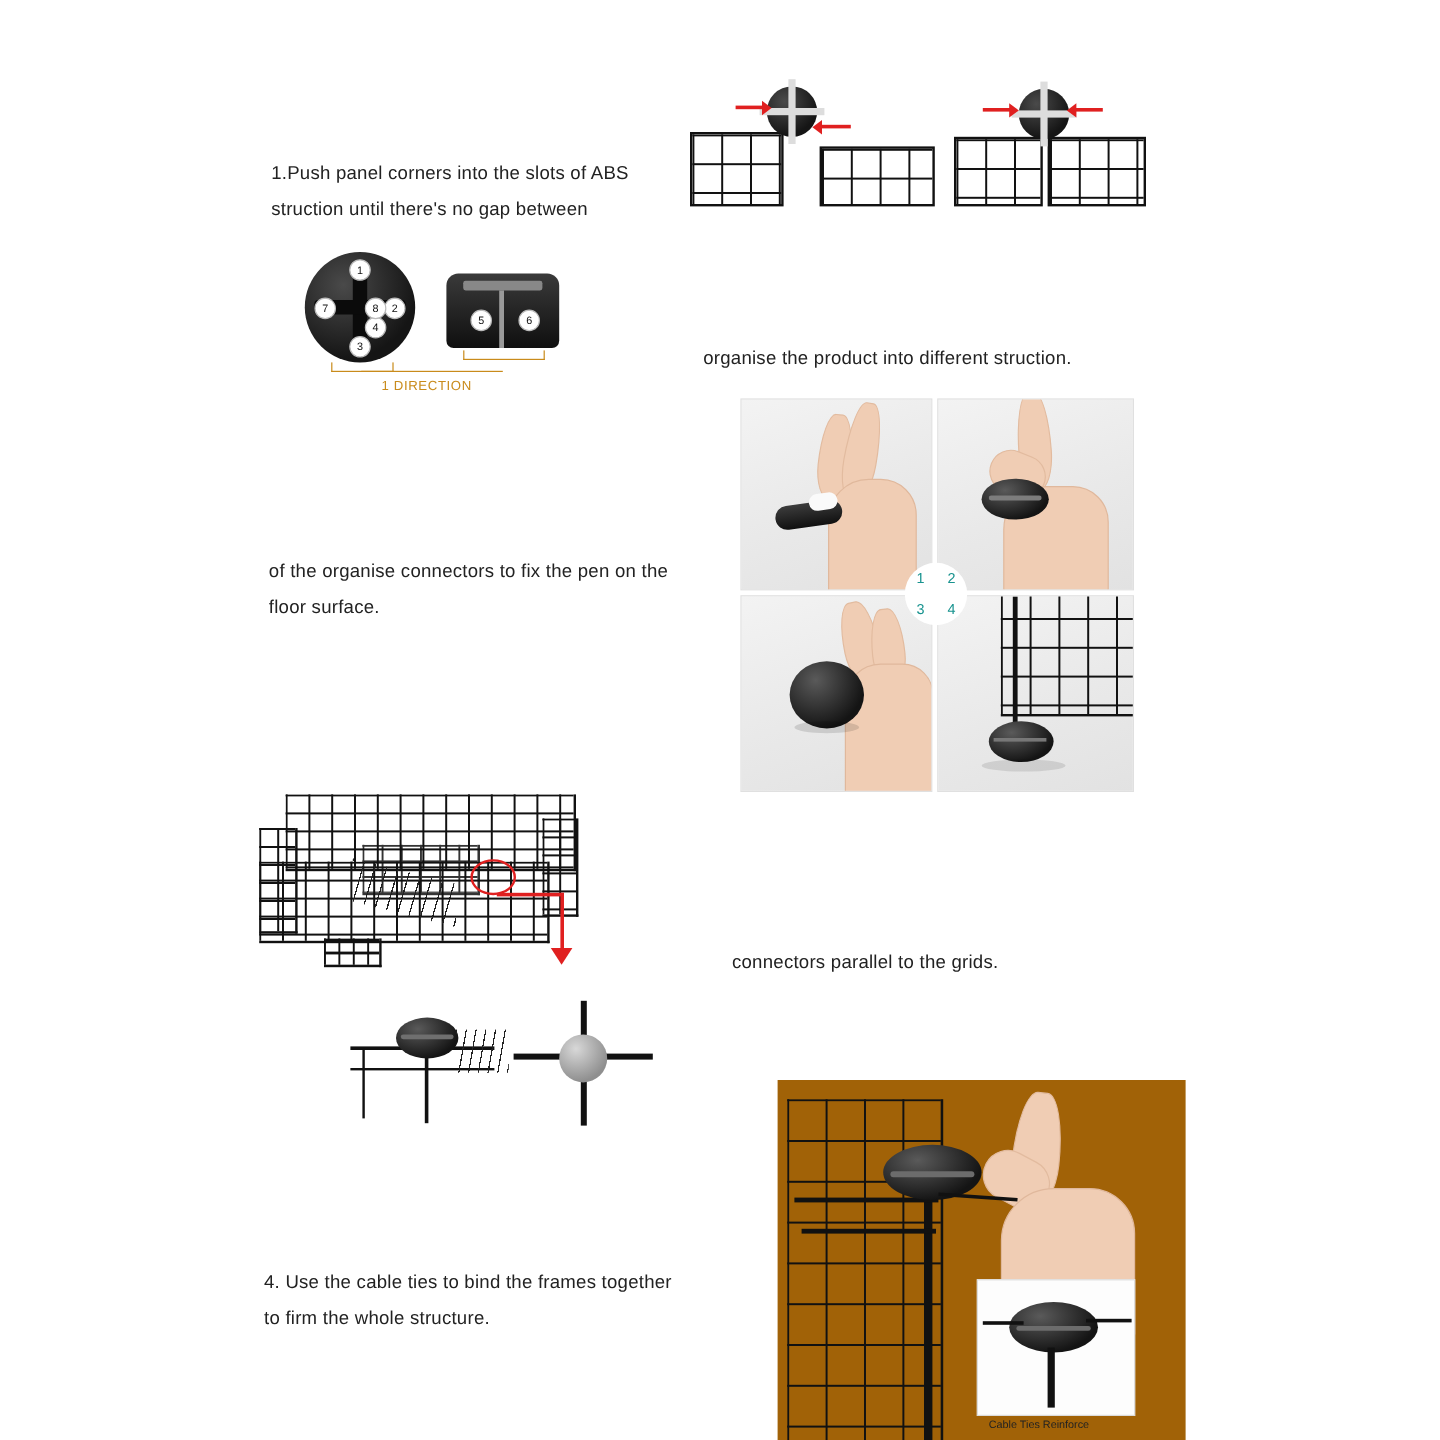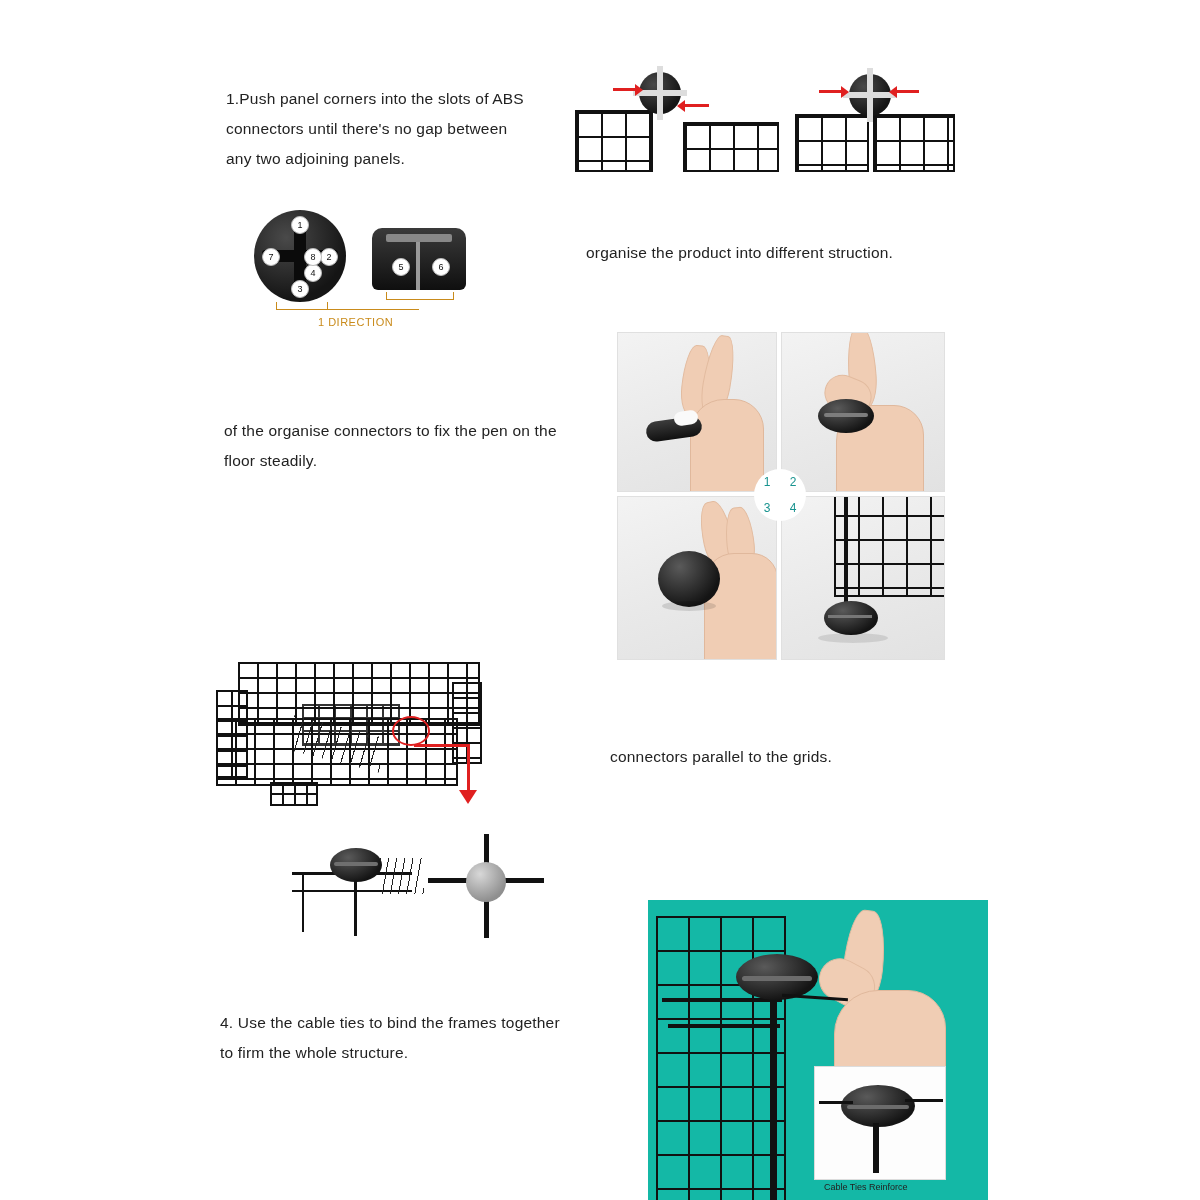--- a/index.html
+++ b/index.html
@@ -10,20 +10,21 @@
     color:#1a1a1a;
     position:relative;
     overflow:hidden;
   }
   .abs{position:absolute;}
   .step-text{
     font-size:15.5px;
     line-height:30px;
     color:#222;
     letter-spacing:.2px;
+    margin-top:46px;
   }
   .step-text div{white-space:nowrap;}
 
   
   .mesh{
     position:absolute;
     background-image:
       linear-gradient(to right,#111 2px,transparent 2px),
       linear-gradient(to bottom,#111 2px,transparent 2px);
     background-size:24px 24px;
@@ -102,22 +103,21 @@
   .cap{font-size:9px;color:#222;}
 
   
   .wire{position:absolute;background:#111;}
 </style>
 </head>
 <body>
 
 <div class="abs step-text" style="left:226px;top:84px;width:330px;">
   <div>1.Push panel corners into the slots of ABS</div>
-  <div>connectors until there's no gap between</div>
-  <div>any two adjoining panels.</div>
+  <div>struction until there's no gap between</div>
 </div>
 
 <div class="abs" style="left:575px;top:60px;width:200px;height:110px;">
   <div class="mesh mesh-thick" style="left:0px;top:50px;width:74px;height:58px;"></div>
   <div class="mesh mesh-thick" style="left:108px;top:62px;width:92px;height:46px;"></div>
 
   <div class="hub" style="left:64px;top:12px;width:42px;height:42px;"></div>
   <div class="abs" style="left:82px;top:6px;width:6px;height:54px;background:#ddd;"></div>
   <div class="abs" style="left:58px;top:30px;width:54px;height:6px;background:#ddd;"></div>
 
@@ -163,21 +163,21 @@
   <div class="abs dirlabel" style="left:72px;top:110px;">1 DIRECTION</div>
   <div class="abs" style="left:55px;top:103px;width:118px;height:1px;background:#c98b1b;"></div>
 </div>
 
 <div class="abs step-text" style="left:586px;top:238px;width:380px;">
   <div>organise the product into different struction.</div>
 </div>
 
 <div class="abs step-text" style="left:224px;top:416px;width:370px;">
   <div>of the organise connectors to fix the pen on the</div>
-  <div>floor steadily.</div>
+  <div>floor surface.</div>
 </div>
 
 <div class="abs" style="left:617px;top:332px;width:326px;height:326px;">
 
   <div class="photo" style="left:0;top:0;width:158px;height:158px;">
     <div class="finger" style="left:64px;top:12px;width:26px;height:70px;transform:rotate(6deg);"></div>
     <div class="finger" style="left:86px;top:2px;width:26px;height:82px;transform:rotate(10deg);"></div>
     <div class="hand" style="left:72px;top:66px;width:72px;height:92px;border-radius:34px 30px 0 0;"></div>
     <div class="abs" style="left:28px;top:86px;width:56px;height:20px;border-radius:10px;background:linear-gradient(180deg,#3c3c3c,#101010);transform:rotate(-8deg);"></div>
     <div class="abs" style="left:56px;top:78px;width:24px;height:14px;border-radius:7px;background:#fafafa;transform:rotate(-8deg);"></div>
@@ -255,21 +255,21 @@
 
 <div class="abs step-text" style="left:610px;top:742px;width:380px;">
   <div>connectors parallel to the grids.</div>
 </div>
 
 <div class="abs step-text" style="left:220px;top:1008px;width:370px;">
   <div>4. Use the cable ties to bind the frames together</div>
   <div>to firm the whole structure.</div>
 </div>
 
-<div class="abs" style="left:648px;top:900px;width:340px;height:300px;overflow:hidden;background:#14b8a6;">
+<div class="abs" style="left:648px;top:900px;width:340px;height:300px;overflow:hidden;background:#a16207;">
 
   <div class="mesh" style="left:8px;top:16px;width:128px;height:284px;background-size:32px 34px;"></div>
 
   <div class="wire" style="left:122px;top:60px;width:7px;height:240px;"></div>
 
   <div class="wire" style="left:14px;top:98px;width:120px;height:4px;"></div>
   <div class="wire" style="left:20px;top:124px;width:112px;height:4px;"></div>
 
   <div class="puck" style="left:88px;top:54px;width:82px;height:46px;"></div>
   <div class="abs" style="left:94px;top:76px;width:70px;height:5px;background:#6c6c6c;border-radius:3px;"></div>

